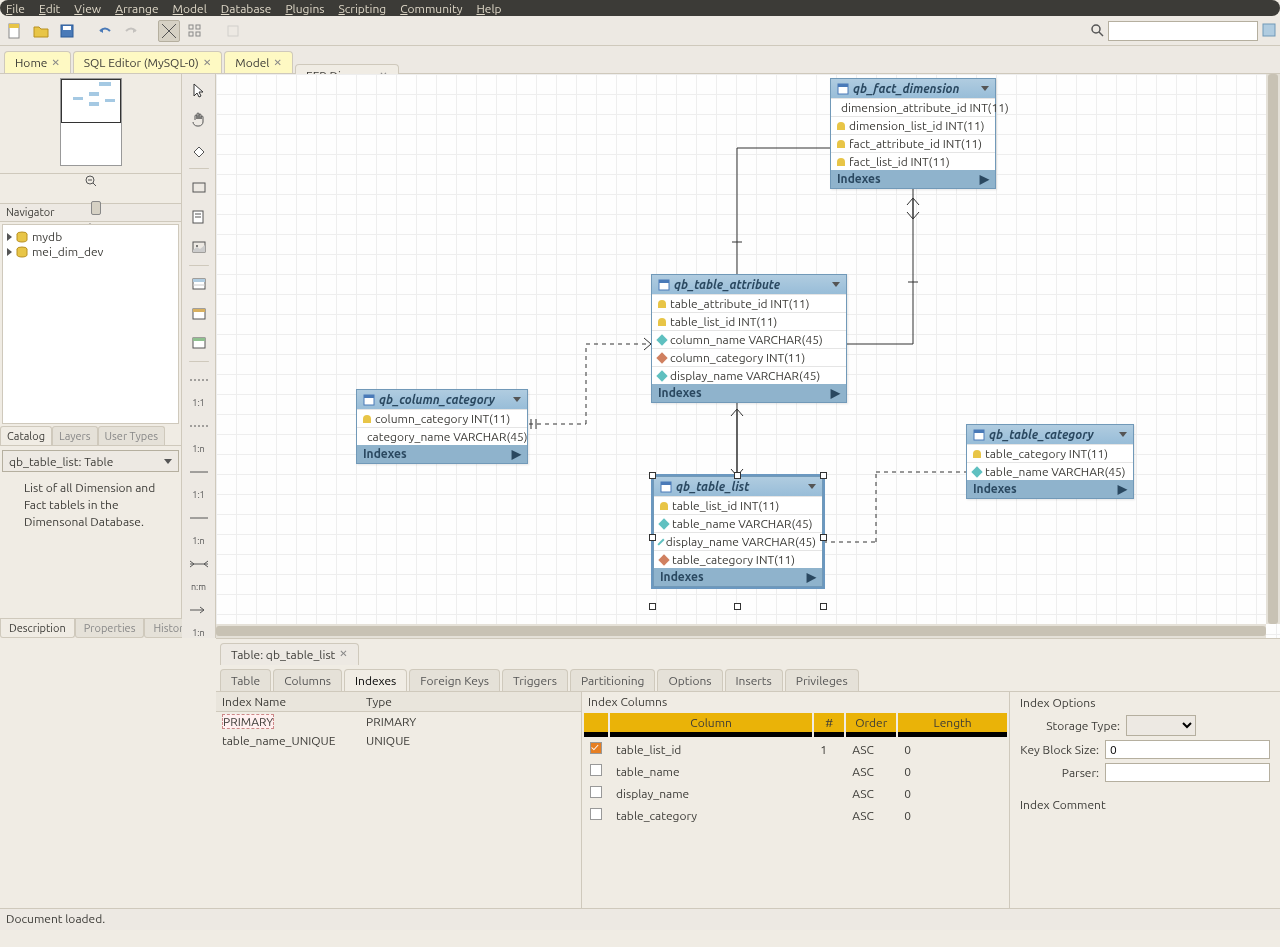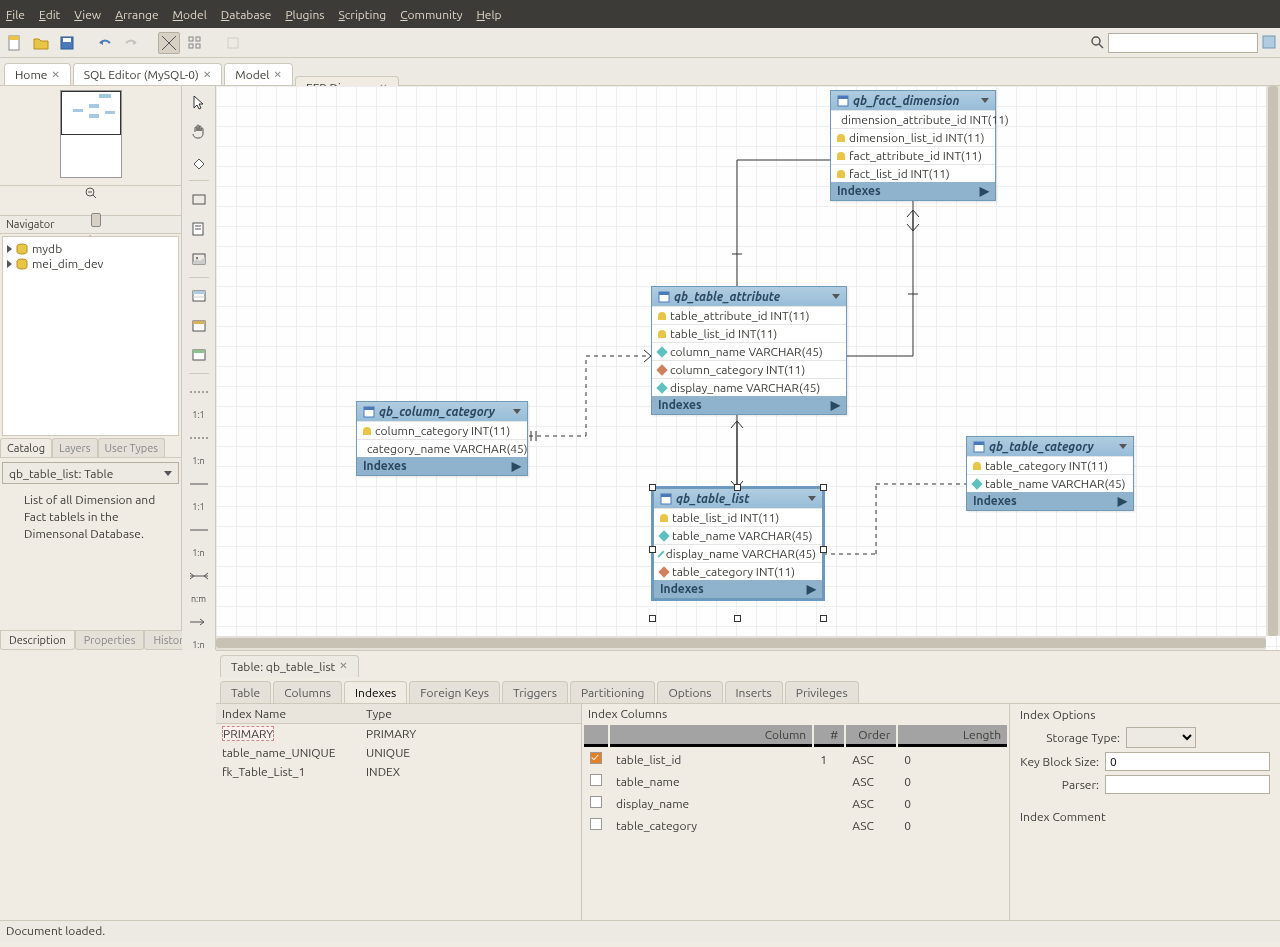--- a/index.html
+++ b/index.html
@@ -1,26 +1,26 @@
 <!DOCTYPE html>
 <html><head>
 <meta charset="utf-8">
 <style>
 * { margin:0; padding:0; box-sizing:border-box; font-family:"Ubuntu",Arial,sans-serif; font-size:12px; }
 body { background:#f0ece4; color:#3c3b37; width:1280px; height:947px; overflow:hidden; position:relative; }
-.menubar { background:#3c3b37; color:#dfd8c8; height:28px; display:flex; align-items:center; padding:0 6px; gap:14px; }
+.menubar { background:#3c3b37; color:#dfd8c8; height:16px; display:flex; align-items:center; padding:0 6px; gap:14px;border-radius:12px; }
 .menubar span { cursor:default; }
 .menubar span u { text-decoration:underline; }
 .toolbar { height:30px; background:#ede9e3; border-bottom:1px solid #cfc9bc; display:flex; align-items:center; padding:0 4px; gap:4px; }
 .tbtn { width:22px; height:22px; display:flex; align-items:center; justify-content:center; border-radius:2px; }
 .tbtn.active { background:#d6d1c4; border:1px solid #b5af9f; }
 .search-box { margin-left:auto; display:flex; align-items:center; gap:4px; }
 .search-box input { width:150px; height:20px; border:1px solid #b5af9f; background:#fff; padding:0 4px; }
 .tabs { height:28px; background:#ede9e3; border-bottom:1px solid #cfc9bc; display:flex; align-items:flex-end; padding:0 4px; gap:2px; }
-.tab { padding:4px 10px; border:1px solid #cfc9bc; border-bottom:none; border-radius:4px 4px 0 0; background:#ffffff; display:flex; align-items:center; gap:4px; }
+.tab { padding:4px 10px; border:1px solid #cfc9bc; border-bottom:none; border-radius:4px 4px 0 0; background:#fef9c3; display:flex; align-items:center; gap:4px; }
 .tab.active { background:#f0ece4; position:relative; top:13px; }
 .close-x { font-size:10px; color:#888; }
 .main { display:flex; height:564px; }
 .left-col { width:182px; display:flex; flex-direction:column; border-right:1px solid #cfc9bc; }
 .minimap { height:100px; border-bottom:1px solid #cfc9bc; display:flex; justify-content:center; align-items:flex-start; padding-top:4px; }
 .minimap-inner { width:62px; height:88px; border:1px solid #999; background:#fff; position:relative; }
 .minimap-inner .sel { border:1px solid #333; position:absolute; top:0; left:0; right:0; height:44px; }
 .mm-tbl { position:absolute; background:#a5c9e3; }
 .zoom-row { height:30px; border-bottom:1px solid #cfc9bc; display:flex; align-items:center; padding:0 4px; gap:16px;flex-direction:column; }
 .zoom-row input[type=text] { width:34px; height:20px; border:1px solid #b5af9f; text-align:center; }
@@ -65,21 +65,21 @@
 .idx-list { width:366px; border-right:1px solid #cfc9bc; }
 .idx-hdr { display:flex; background:#e9e5dc; border-bottom:1px solid #cfc9bc; }
 .idx-hdr div, .idx-row div { padding:3px 6px; }
 .idx-row { display:flex; }
 .idx-row.selected .nm { border:1px dashed #c88; background:#fff0f0; }
 .idx-name-col { width:144px; }
 .idx-type-col { flex:1; }
 .idx-cols { flex:1; border-right:1px solid #cfc9bc; }
 .idx-cols-hdr { padding:3px 6px; font-size:12px; }
 .ic-table { width:100%; }
-.ic-table th { text-align:right; padding:3px 6px; background:#a3a3a3; border-bottom:3px solid #000000; font-weight:normal; }
+.ic-table th { text-align:center; padding:3px 6px; background:#eab308; border-bottom:5px solid #000000; font-weight:normal; }
 .ic-table td { padding:3px 6px; }
 .idx-opts { width:270px; padding:4px 10px; }
 .idx-opts .row { display:flex; align-items:center; gap:6px; margin:4px 0; }
 .idx-opts .row label { width:100px; text-align:right; }
 .idx-opts input[type=text] { flex:1; border:1px solid #b5af9f; padding:2px 4px; background:#fff; }
 .idx-opts select { width:70px; border:1px solid #b5af9f; background:#ede9e3; padding:2px; }
 .status { height:22px; border-top:1px solid #cfc9bc; padding:3px 6px; background:#ede9e3; }
 .scrollbar-v { position:absolute; right:0; top:0; bottom:14px; width:14px; background:#e5e1d8; }
 .sb-thumb { position:absolute; left:2px; right:2px; top:0; height:100%; background:#c8c2b4; border-radius:3px; }
 .scrollbar-h { position:absolute; left:0; right:14px; bottom:0; height:14px; background:#e5e1d8; }
@@ -568,24 +568,20 @@
         <div class="idx-name-col">Index Name</div>
         <div class="idx-type-col">Type</div>
       </div>
       <div class="idx-row selected">
         <div class="idx-name-col"><span class="nm">PRIMARY</span></div>
         <div class="idx-type-col">PRIMARY</div>
       </div>
       <div class="idx-row">
         <div class="idx-name-col">table_name_UNIQUE</div>
         <div class="idx-type-col">UNIQUE</div>
-      </div>
-      <div class="idx-row">
-        <div class="idx-name-col">fk_Table_List_1</div>
-        <div class="idx-type-col">INDEX</div>
       </div>
     </div>
     <div class="idx-cols">
       <div class="idx-cols-hdr">Index Columns</div>
       <table class="ic-table">
         <tbody>
             <tr>
           <th style="width:20px"></th>
           <th>Column</th>
           <th style="width:30px">#</th>

